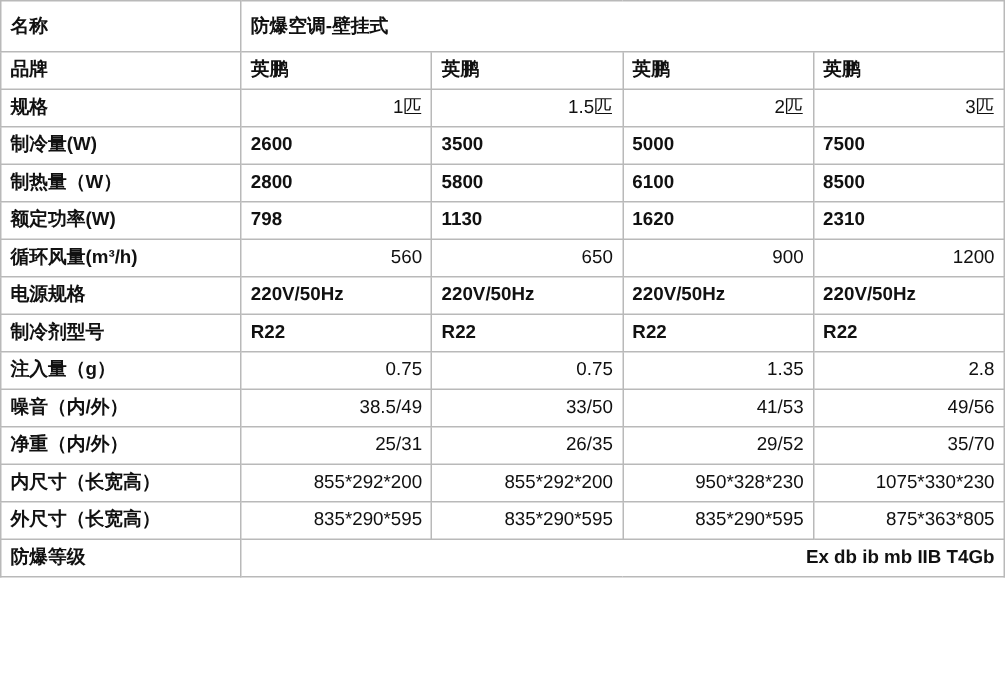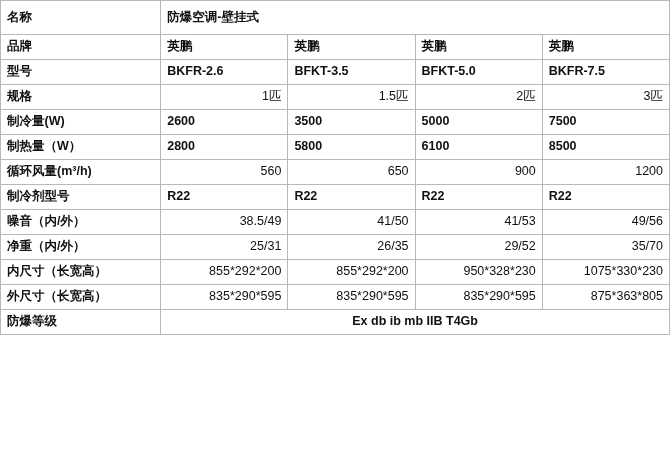--- a/index.html
+++ b/index.html
@@ -50,21 +50,21 @@
     font-weight: bold;
     color: #111;
     margin-left: 48px;
   }
   .val-plain {
     font-weight: normal;
     color: #111;
     text-align: right;
   }
   .footer-cell {
-    text-align: center;
+    text-align: right;
     font-weight: bold;
     font-size: 13px;
     color: #111;
   }
   .row-title td {
     height: 34px;
   }
 </style>
 </head>
 <body>
@@ -83,27 +83,20 @@
       <td class="title-cell" colspan="4">防爆空调-壁挂式</td>
     </tr>
     <tr>
       <td class="label-cell">品牌</td>
       <td class="val-cell">英鹏</td>
       <td class="val-cell">英鹏</td>
       <td class="val-cell">英鹏</td>
       <td class="val-cell">英鹏</td>
     </tr>
     <tr>
-      <td class="label-cell">型号</td>
-      <td class="val-cell">BKFR-2.6</td>
-      <td class="val-cell">BFKT-3.5</td>
-      <td class="val-cell">BFKT-5.0</td>
-      <td class="val-cell">BKFR-7.5</td>
-    </tr>
-    <tr>
       <td class="label-cell">规格</td>
       <td class="val-plain">1匹</td>
       <td class="val-plain">1.5匹</td>
       <td class="val-plain">2匹</td>
       <td class="val-plain">3匹</td>
     </tr>
     <tr>
       <td class="label-cell">制冷量(W)</td>
       <td class="val-cell">2600</td>
       <td class="val-cell">3500</td>
@@ -111,37 +104,58 @@
       <td class="val-cell">7500</td>
     </tr>
     <tr>
       <td class="label-cell">制热量（W）</td>
       <td class="val-cell">2800</td>
       <td class="val-cell">5800</td>
       <td class="val-cell">6100</td>
       <td class="val-cell">8500</td>
     </tr>
     <tr>
+      <td class="label-cell">额定功率(W)</td>
+      <td class="val-cell">798</td>
+      <td class="val-cell">1130</td>
+      <td class="val-cell">1620</td>
+      <td class="val-cell">2310</td>
+    </tr>
+    <tr>
       <td class="label-cell">循环风量(m³/h)</td>
       <td class="val-plain">560</td>
       <td class="val-plain">650</td>
       <td class="val-plain">900</td>
       <td class="val-plain">1200</td>
+    </tr>
+    <tr>
+      <td class="label-cell">电源规格</td>
+      <td class="val-cell">220V/50Hz</td>
+      <td class="val-cell">220V/50Hz</td>
+      <td class="val-cell">220V/50Hz</td>
+      <td class="val-cell">220V/50Hz</td>
     </tr>
     <tr>
       <td class="label-cell">制冷剂型号</td>
       <td class="val-cell">R22</td>
       <td class="val-cell">R22</td>
       <td class="val-cell">R22</td>
       <td class="val-cell">R22</td>
     </tr>
     <tr>
+      <td class="label-cell">注入量（g）</td>
+      <td class="val-plain">0.75</td>
+      <td class="val-plain">0.75</td>
+      <td class="val-plain">1.35</td>
+      <td class="val-plain">2.8</td>
+    </tr>
+    <tr>
       <td class="label-cell">噪音（内/外）</td>
       <td class="val-plain">38.5/49</td>
-      <td class="val-plain">41/50</td>
+      <td class="val-plain">33/50</td>
       <td class="val-plain">41/53</td>
       <td class="val-plain">49/56</td>
     </tr>
     <tr>
       <td class="label-cell">净重（内/外）</td>
       <td class="val-plain">25/31</td>
       <td class="val-plain">26/35</td>
       <td class="val-plain">29/52</td>
       <td class="val-plain">35/70</td>
     </tr>

